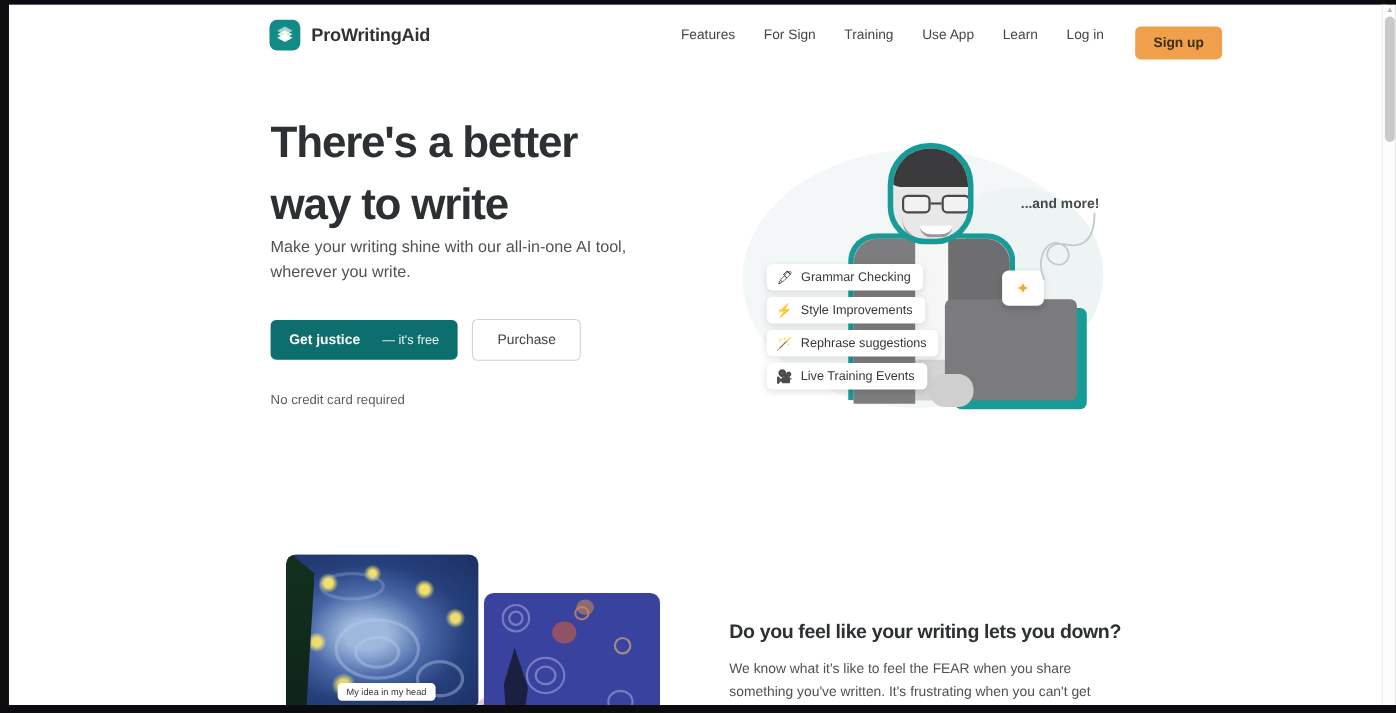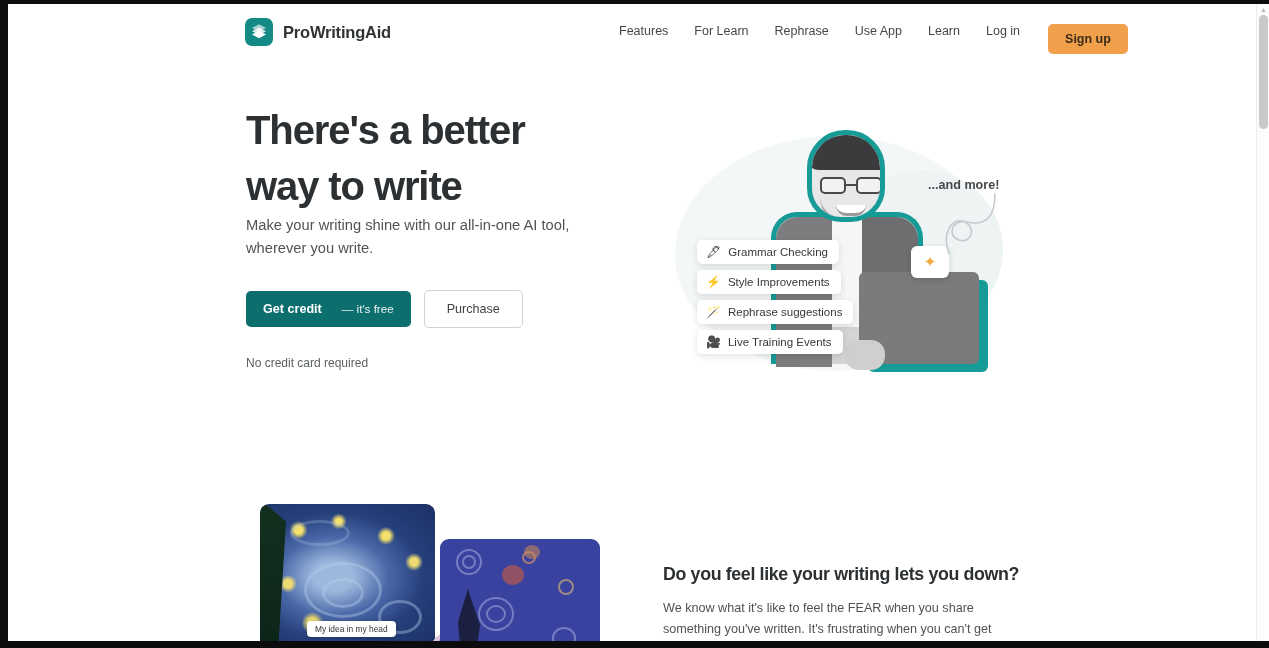--- a/index.html
+++ b/index.html
@@ -291,39 +291,39 @@
               <path d="M2 11.4 L9 7.6 L16 11.4 L9 15.2 Z" fill="#ffffff"></path>
               <path d="M2 8.2 L9 4.4 L16 8.2 L9 12.0 Z" fill="#ffffff" opacity=".82"></path>
               <path d="M2 5.0 L9 1.2 L16 5.0 L9 8.8 Z" fill="#ffffff" opacity=".62"></path>
             </svg>
           </div>
           <span class="logo-text">ProWritingAid</span>
         </div>
 
         <div id="nav">
           <span class="nav-link">Features</span>
-          <span class="nav-link">For Learn</span>
-          <span class="nav-link">Rephrase</span>
+          <span class="nav-link">For Sign</span>
+          <span class="nav-link">Training</span>
           <span class="nav-link">Use App</span>
           <span class="nav-link">Learn</span>
           <span class="nav-link">Log in</span>
           <span class="nav-cta">Sign up</span>
         </div>
       </div>
 
       <div id="hero-left">
         <h1 id="hero-title">
           <span>There's a better</span><br>
           <span>way to write</span>
         </h1>
         <p id="hero-sub">Make your writing shine with our all-in-one AI tool, wherever you write.</p>
 
         <div id="hero-buttons">
           <div id="btn-primary">
-            <span class="label">Get credit</span><span class="sublabel">— it's free</span>
+            <span class="label">Get justice</span><span class="sublabel">— it's free</span>
           </div>
           <div id="btn-secondary">Purchase</div>
         </div>
 
         <div id="hero-note">No credit card required</div>
       </div>
 
       <div id="hero-art">
         <div class="art-blob"></div>
         <div class="art-blob2"></div>

